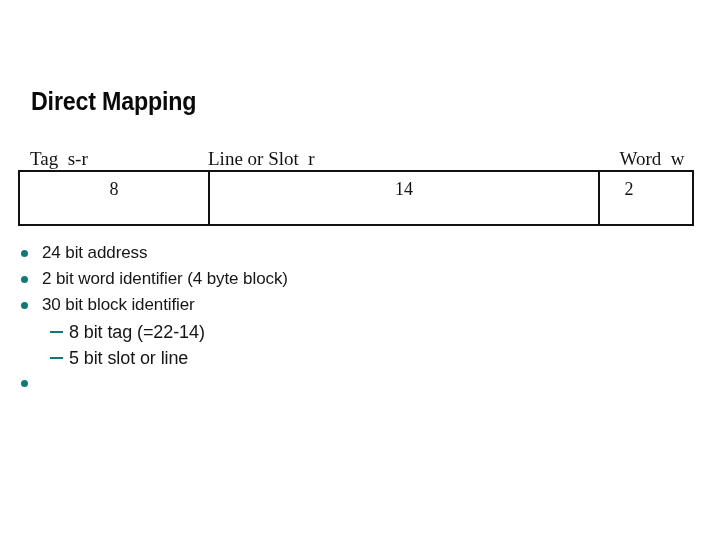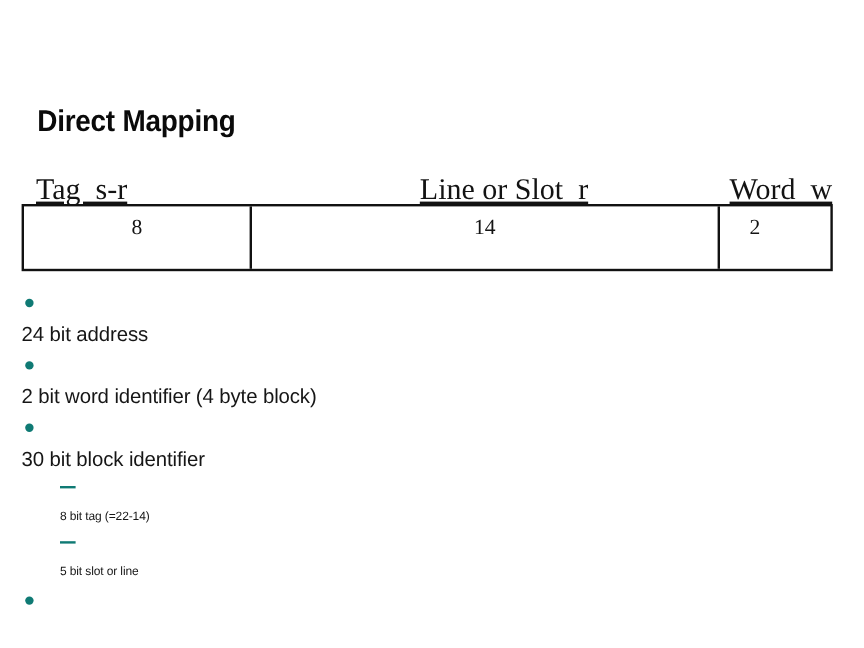--- a/index.html
+++ b/index.html
@@ -44,28 +44,27 @@
 
   .field-labels {
     position: relative;
     height: 30px;
   }
   .field-label {
     position: absolute;
     bottom: 0;
     color: #131313;
     font-family: "Liberation Serif", serif;
-    font-size: 25px;
+    font-size: 19px;
     line-height: 22px;
     white-space: pre;
-    text-decoration: underline;
   }
   .field-label.tag    { left: 12px; }
-  .field-label.line   { left: 190px; width: 424px; text-align: center; }
-  .field-label.word   { left: 590px; width: 112px; }
+  .field-label.line   { left: 190px; width: 424px; }
+  .field-label.word   { left: 578px; width: 112px; text-align: center; }
 
   .addr-box {
     position: relative;
     height: 56px;
     border: 2px solid #111111;
     box-sizing: border-box;
     background: #ffffff;
     display: flex;
   }
   .addr-cell {
@@ -93,23 +92,22 @@
   
   .bullet-list {
     position: absolute;
     left: 18px;
     top: 240px;
     width: 680px;
   }
   .bullet-row {
     position: relative;
     display: flex;
-    align-items: flex-start;
+    align-items: flex-end;
     min-height: 26px;
-    flex-direction: column;
   }
   .bullet-row.level-1 { padding-left: 0px; }
   .bullet-row.level-2 { padding-left: 32px; }
 
   .bullet-marker {
     flex: 0 0 auto;
     color: #0f7a74;
     font-size: 13px;
     line-height: 26px;
     width: 24px;
@@ -147,21 +145,21 @@
     color: #161616;
     font-family: "Liberation Sans", sans-serif;
     white-space: pre;
   }
   .level-1 .bullet-text {
     font-size: 17px;
     line-height: 26px;
     letter-spacing: -0.1px;
   }
   .level-2 .bullet-text {
-    font-size: 10px;
+    font-size: 18px;
     line-height: 23px;
     letter-spacing: -0.1px;
   }
 </style>
 </head>
 <body>
 
 <div class="slide-title">
   <span class="t-line">Direct Mapping</span>
   <span class="t-line">Address Structure</span>

